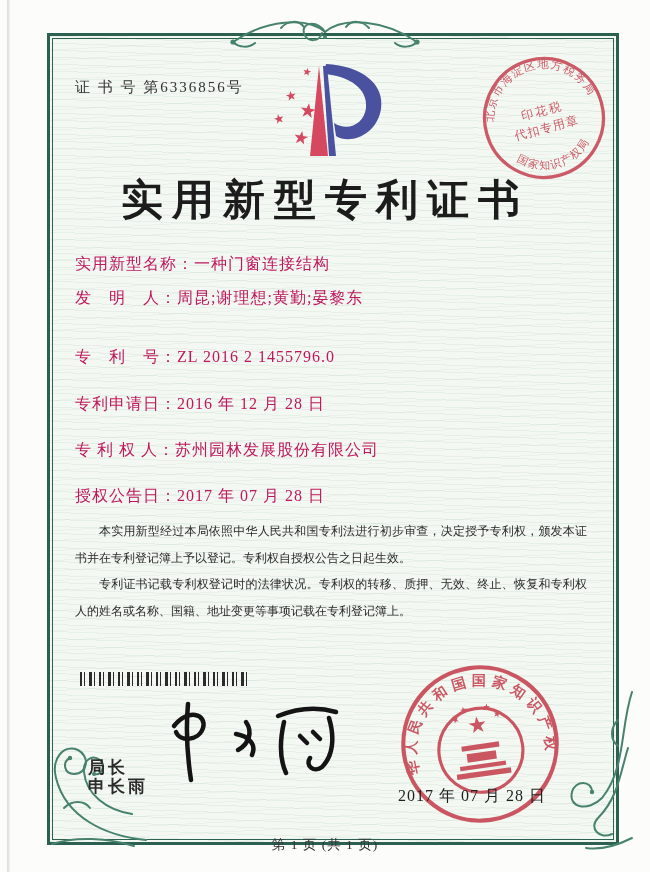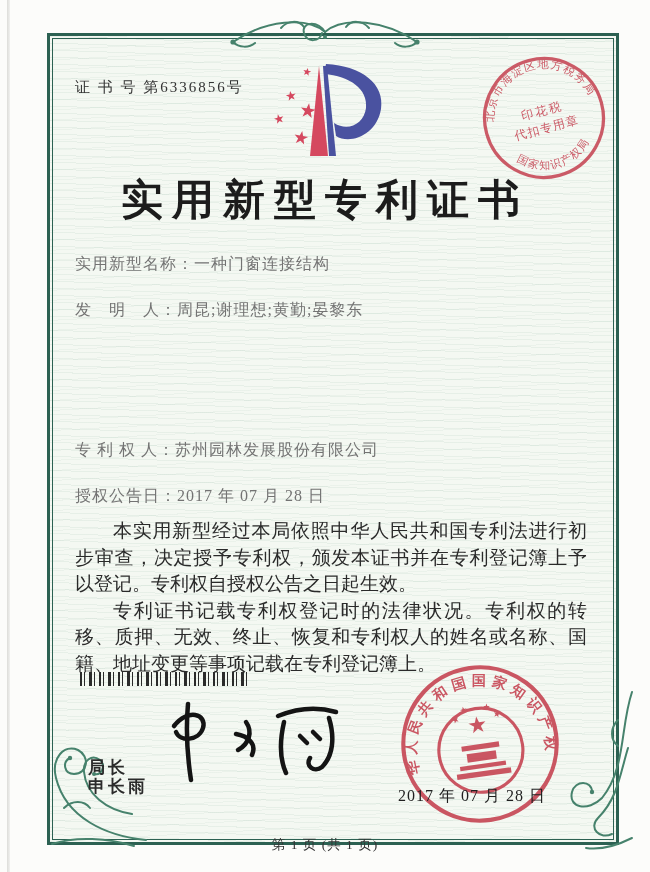--- a/index.html
+++ b/index.html
@@ -28,23 +28,23 @@
       repeating-linear-gradient(-3deg, rgba(110,160,135,0.07) 0 1px, rgba(0,0,0,0) 1px 10px),
       #f4f8f2;}
   .frame-inner{position:absolute;inset:2px;border:1px solid var(--frame-green);}
   .content{position:absolute;inset:0;border-radius:20px;}
   .abs{position:absolute;}
   .cert-no{left:75px;top:78px;font-size:15px;letter-spacing:2px;color:#333;}
   .logo{left:256px;top:58px;}
   .tax-stamp{left:478px;top:52px;opacity:.85;}
   .title{left:0;right:0;top:172px;text-align:center;font-size:42px;
     font-weight:600;letter-spacing:9px;color:#1c1c1c;}
-  .field-row{left:75px;font-size:16px;letter-spacing:1px;white-space:pre;color:#737373;}
-  .f0{top:254px}.f1{top:300px}.f2{top:347px}.f3{top:394px}.f4{top:440px}.f5{top:486px}
-  .body-text{left:75px;top:518px;width:512px;font-size:19px;line-height:26.5px;
+  .field-row{left:75px;font-size:16px;letter-spacing:1px;white-space:pre;color:#be185d;}
+  .f0{top:254px}.f1{top:288px}.f2{top:347px}.f3{top:394px}.f4{top:440px}.f5{top:486px}
+  .body-text{left:75px;top:518px;width:512px;font-size:12px;line-height:26.5px;
     text-align:justify;color:#2a2a2a;}
   .body-text p{margin:0;text-indent:2em;}
   .barcode{left:80px;top:672px;width:170px;height:14px;
     background:repeating-linear-gradient(90deg,
       #2b2b2b 0 2px, rgba(0,0,0,0) 2px 4px,
       #2b2b2b 4px 5px, rgba(0,0,0,0) 5px 9px,
       #2b2b2b 9px 12px, rgba(0,0,0,0) 12px 14px,
       #2b2b2b 14px 15px, rgba(0,0,0,0) 15px 19px);}
   .signer-title{left:88px;top:724px;font-size:17px;letter-spacing:3px;
     font-family:"Liberation Sans","DejaVu Sans",sans-serif;font-weight:600;color:#2b2b2b;margin-top:32px;}
@@ -139,20 +139,22 @@
         </text>
         <text x="60" y="57" text-anchor="middle" font-size="11" letter-spacing="2">印花税</text>
         <text x="60" y="73" text-anchor="middle" font-size="11" letter-spacing="1">代扣专用章</text>
       </g>
     </svg>
 
     <div class="abs title">实用新型专利证书</div>
 
     <div class="abs field-row f0"><span>实用新型名称：</span><span>一种门窗连接结构</span></div>
     <div class="abs field-row f1"><span>发　明　人：</span><span>周昆;谢理想;黄勤;晏黎东</span></div>
+    <div class="abs field-row f2"><span>专　利　号：</span><span>ZL 2016 2 1455796.0</span></div>
+    <div class="abs field-row f3"><span>专利申请日：</span><span>2016 年 12 月 28 日</span></div>
     <div class="abs field-row f4"><span>专 利 权 人：</span><span>苏州园林发展股份有限公司</span></div>
     <div class="abs field-row f5"><span>授权公告日：</span><span>2017 年 07 月 28 日</span></div>
 
     <div class="abs body-text">
       <p>本实用新型经过本局依照中华人民共和国专利法进行初步审查，决定授予专利权，颁发本证书并在专利登记簿上予以登记。专利权自授权公告之日起生效。</p>
       <p>专利证书记载专利权登记时的法律状况。专利权的转移、质押、无效、终止、恢复和专利权人的姓名或名称、国籍、地址变更等事项记载在专利登记簿上。</p>
     </div>
 
     <div class="abs barcode"></div>
 

